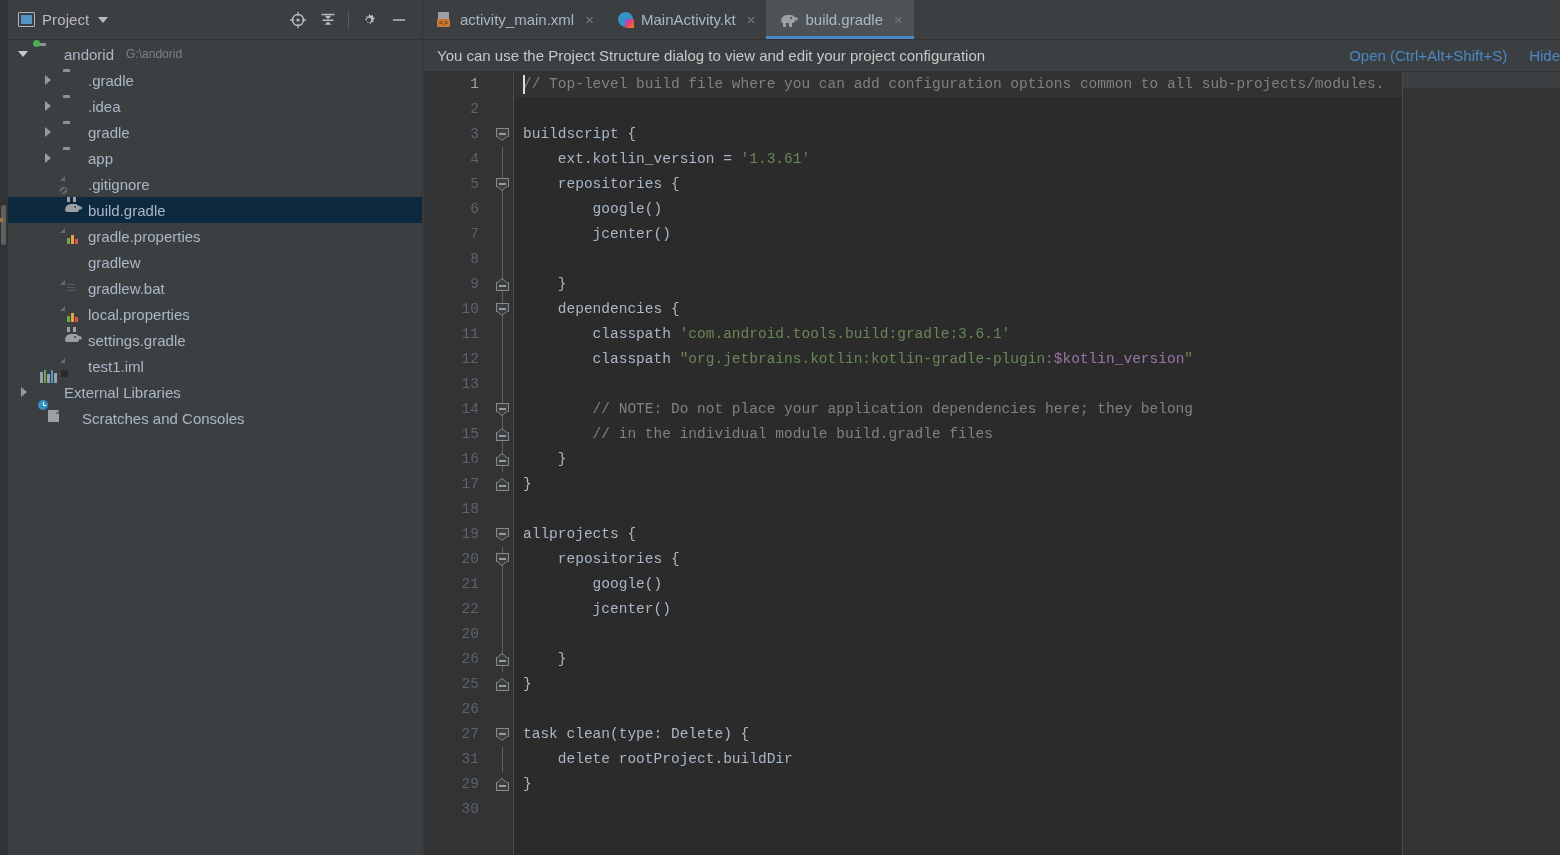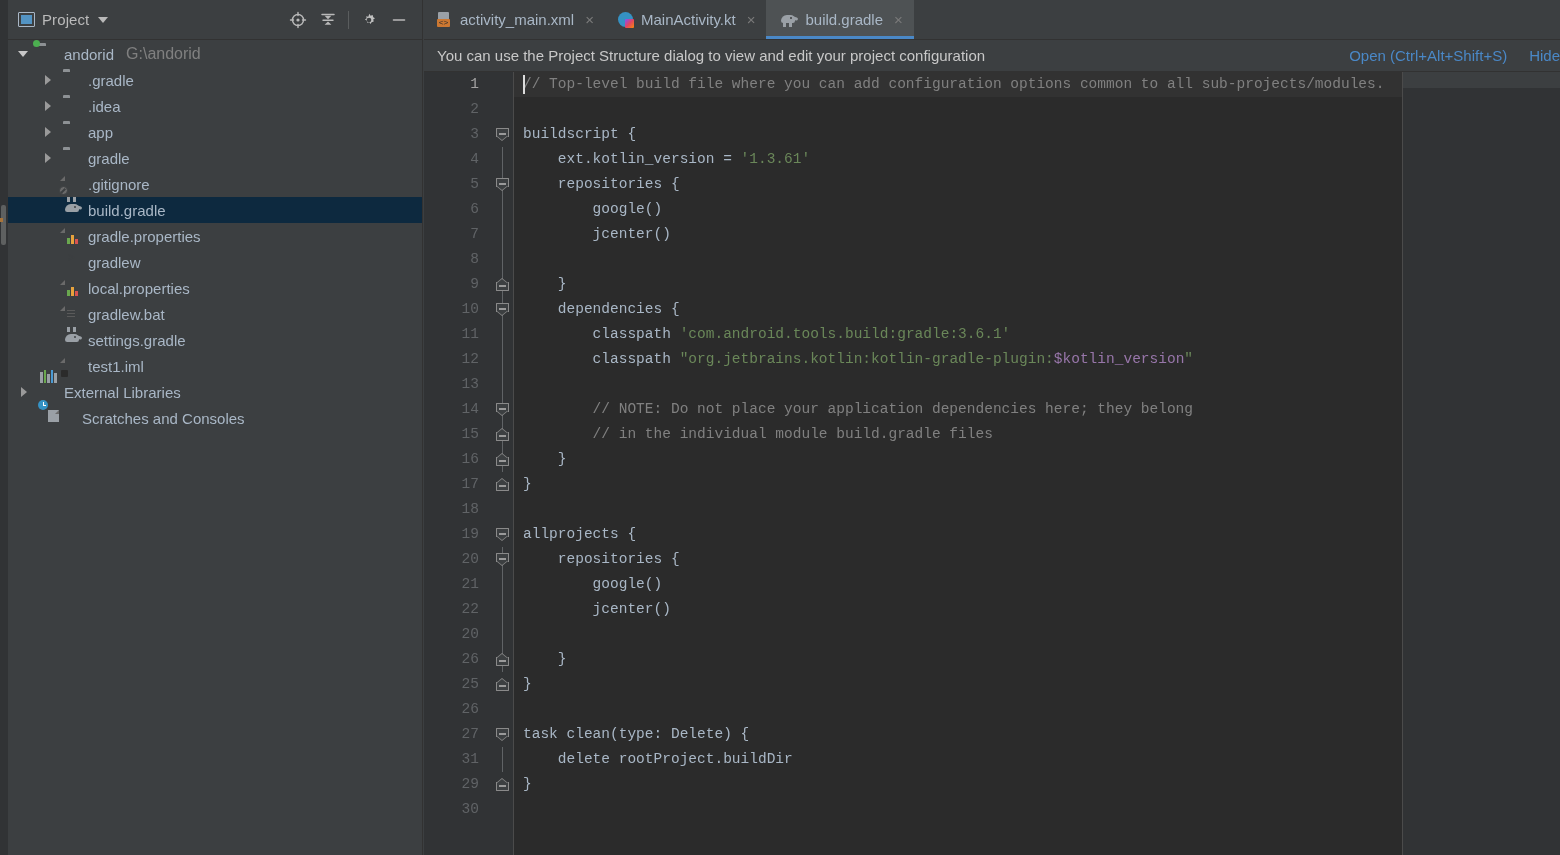--- a/index.html
+++ b/index.html
@@ -150,21 +150,21 @@
   .tree-icon {
     width: 18px; height: 16px;
     flex: 0 0 auto;
     margin-right: 7px;
     position: relative;
   }
   .tree-label { color: #a9b7c6; }
   .tree-sublabel {
     color: #808080;
     margin-left: 12px;
-    font-size: 16px;
+    font-size: 12px;
   }
 
   
   .ic-folder {
     width: 17px; height: 13px;
     background: #8d9194;
     border-radius: 1px 2px 2px 2px;
     position: relative;
     margin-top: 2px;
   }
@@ -691,26 +691,26 @@
           <span class="tree-label">.gradle</span>
         </div>
         <div class="tree-row" style="padding-left: 32px;">
           <span class="arrow collapsed" style="margin-right: 7px;"></span>
           <span class="tree-icon"><span class="ic-folder"></span></span>
           <span class="tree-label">.idea</span>
         </div>
         <div class="tree-row" style="padding-left: 32px;">
           <span class="arrow collapsed" style="margin-right: 7px;"></span>
           <span class="tree-icon"><span class="ic-folder"></span></span>
-          <span class="tree-label">app</span>
+          <span class="tree-label">gradle</span>
         </div>
         <div class="tree-row" style="padding-left: 32px;">
           <span class="arrow collapsed" style="margin-right: 7px;"></span>
           <span class="tree-icon"><span class="ic-folder"></span></span>
-          <span class="tree-label">gradle</span>
+          <span class="tree-label">app</span>
         </div>
         <div class="tree-row" style="padding-left: 32px;">
           <span class="arrow" style="margin-right: 7px;"></span>
           <span class="tree-icon"><span class="ic-file"><span class="badge block"></span></span></span>
           <span class="tree-label">.gitignore</span>
         </div>
         <div class="tree-row selected" style="padding-left: 32px;">
           <span class="arrow" style="margin-right: 7px;"></span>
           <span class="tree-icon"><span class="ic-gradle"><span class="body"></span><span class="trunk"></span><span class="l1"></span><span class="l2"></span><span class="eye"></span></span></span>
           <span class="tree-label">build.gradle</span>
@@ -720,27 +720,27 @@
           <span class="tree-icon"><span class="ic-props"><span class="b b1"></span><span class="b b2"></span><span class="b b3"></span></span></span>
           <span class="tree-label">gradle.properties</span>
         </div>
         <div class="tree-row" style="padding-left: 32px;">
           <span class="arrow" style="margin-right: 7px;"></span>
           <span class="tree-icon"><span class="ic-script"></span></span>
           <span class="tree-label">gradlew</span>
         </div>
         <div class="tree-row" style="padding-left: 32px;">
           <span class="arrow" style="margin-right: 7px;"></span>
+          <span class="tree-icon"><span class="ic-bat"><span class="ln" style="top:4px"></span><span class="ln" style="top:7px"></span><span class="ln" style="top:10px"></span></span></span>
+          <span class="tree-label">gradlew.bat</span>
+        </div>
+        <div class="tree-row" style="padding-left: 32px;">
+          <span class="arrow" style="margin-right: 7px;"></span>
           <span class="tree-icon"><span class="ic-props"><span class="b b1"></span><span class="b b2"></span><span class="b b3"></span></span></span>
           <span class="tree-label">local.properties</span>
-        </div>
-        <div class="tree-row" style="padding-left: 32px;">
-          <span class="arrow" style="margin-right: 7px;"></span>
-          <span class="tree-icon"><span class="ic-bat"><span class="ln" style="top:4px"></span><span class="ln" style="top:7px"></span><span class="ln" style="top:10px"></span></span></span>
-          <span class="tree-label">gradlew.bat</span>
         </div>
         <div class="tree-row" style="padding-left: 32px;">
           <span class="arrow" style="margin-right: 7px;"></span>
           <span class="tree-icon"><span class="ic-gradle"><span class="body"></span><span class="trunk"></span><span class="l1"></span><span class="l2"></span><span class="eye"></span></span></span>
           <span class="tree-label">settings.gradle</span>
         </div>
         <div class="tree-row" style="padding-left: 32px;">
           <span class="arrow" style="margin-right: 7px;"></span>
           <span class="tree-icon"><span class="ic-file"><span class="badge sq"></span></span></span>
           <span class="tree-label">test1.iml</span>

